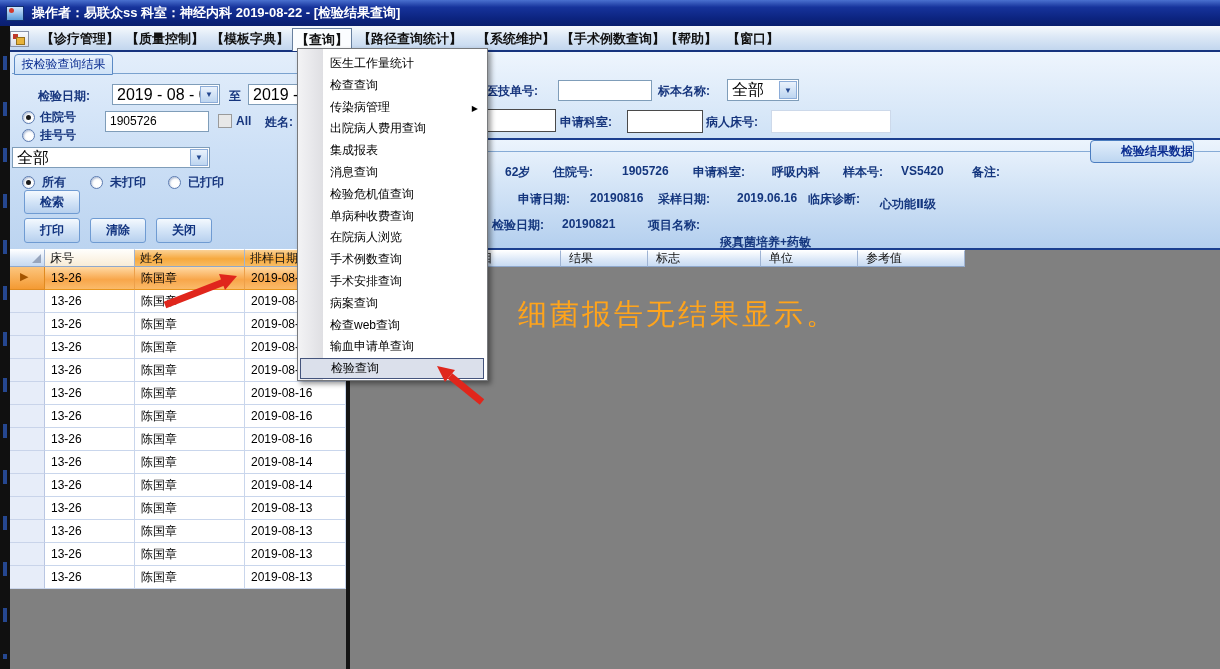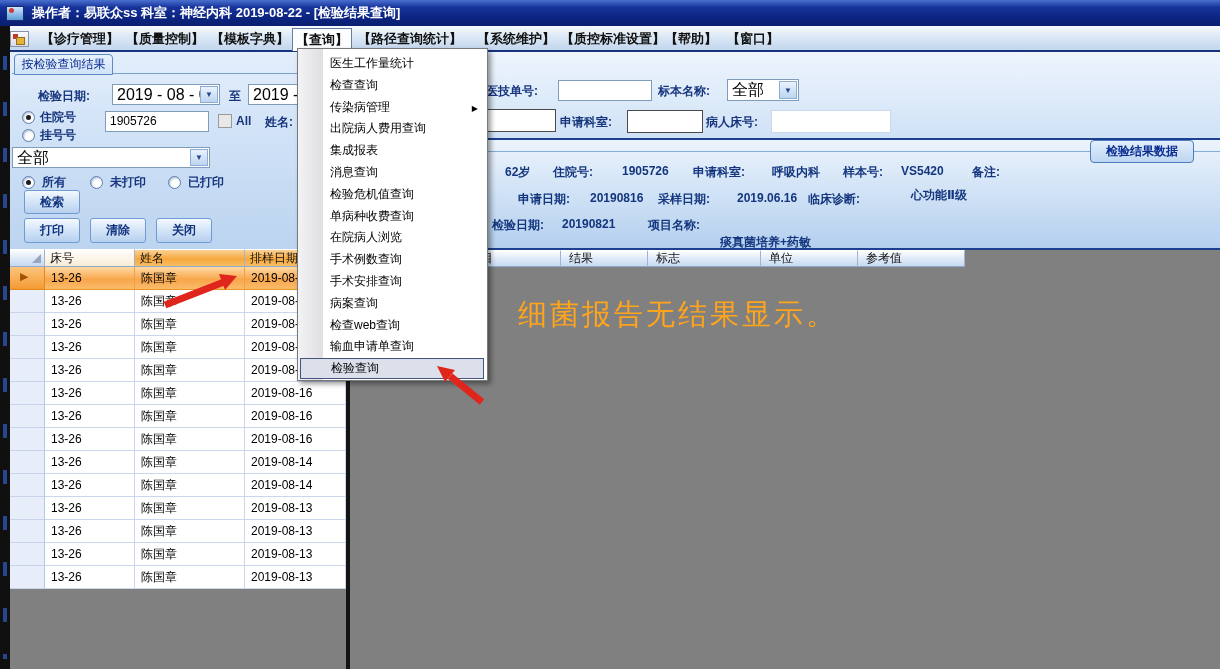--- a/index.html
+++ b/index.html
@@ -42,21 +42,21 @@
   .radio.sel::after{content:'';position:absolute;left:3px;top:3px;width:5px;height:5px;border-radius:50%;background:#1c1c1c}
   .checkbox{position:absolute;width:12px;height:12px;background:#e8e8e8;border:1px solid #9a9a9a}
   .btn{position:absolute;background:linear-gradient(180deg,#f4f9fe 0%,#d3e4f7 50%,#b7d0ee 100%);border:1px solid #6f9bd2;
     border-radius:3px;font-size:12px;font-weight:bold;color:#11337f;display:flex;align-items:center;justify-content:center}
   
   .filter-panel{position:absolute;left:346px;top:52px;width:874px;height:88px;box-sizing:border-box;
     background:linear-gradient(180deg,#eef5fd,#cfe2f6);border-bottom:2px solid #1c3f8f}
   .patient-panel{position:absolute;left:346px;top:140px;width:874px;height:110px;box-sizing:border-box;
     background:linear-gradient(180deg,#ecf4fd 0%,#cadef4 60%,#b4cfee 100%);border-bottom:2px solid #1c3f8f}
   .pp-line{position:absolute;left:2px;right:0;top:11px;height:1px;background:#86abd6}
-  .pp-tab{position:absolute;left:744px;top:0;width:102px;height:21px;line-height:21px;text-align:center;
+  .pp-tab{position:absolute;left:744px;top:0;width:102px;height:21px;line-height:21px;text-align:right;
     background:linear-gradient(180deg,#e2eefb,#bdd6f1);border:1px solid #4b7dc0;border-radius:4px;font-size:12px;font-weight:bold;color:#0b2d91}
   .pi-label,.pi-value{position:absolute;font-size:12px;font-weight:bold;color:#14367e;white-space:nowrap}
   
   .left-table{position:absolute;left:10px;top:249px;width:336px;height:420px;background:#808080}
   .lt-hcell{position:absolute;top:0;height:18px;box-sizing:border-box;border-right:1px solid #9fb4d4;border-bottom:1px solid #8fa8cc;
     border-top:1px solid #fff;font-size:12px;color:#111;line-height:17px;padding-left:5px;
     background:linear-gradient(180deg,#fdfeff,#dce8f7 55%,#c6d9f1);white-space:nowrap;overflow:hidden}
   .lt-hcell.orange{background:linear-gradient(180deg,#fbd296,#f6a93e 55%,#f8bc63)}
   .lt-hcell.pale{background:linear-gradient(180deg,#fffefb,#f8ecd6)}
   .corner-tri{position:absolute;right:3px;bottom:3px;width:0;height:0;border-left:9px solid transparent;border-bottom:9px solid #97a5bd}
@@ -98,21 +98,21 @@
 
   <div class="menubar">
     <span class="mb-icon"></span>
     <div id="menubar-items">
         <div class="mb-item" style="left: 38px;">【诊疗管理】</div>
         <div class="mb-item" style="left: 123px;">【质量控制】</div>
         <div class="mb-item" style="left: 208px;">【模板字典】</div>
         <div class="mb-item open" style="left: 292px;">【查询】</div>
         <div class="mb-item" style="left: 355px;">【路径查询统计】</div>
         <div class="mb-item" style="left: 474px;">【系统维护】</div>
-        <div class="mb-item" style="left: 558px;">【质控标准设置】</div>
+        <div class="mb-item" style="left: 558px;">【手术例数查询】</div>
         <div class="mb-item" style="left: 662px;">【帮助】</div>
         <div class="mb-item" style="left: 724px;">【窗口】</div>
       </div>
   </div>
 
   <div class="left-strip"></div>
 
   <div class="left-panel">
     <div class="lp-line"></div>
     <div class="lp-tab">按检验查询结果</div>
@@ -187,21 +187,21 @@
         <span class="pi-value" style="left: 555px; top: 24px;">VS5420</span>
         <span class="pi-label" style="left: 626px; top: 24px;">备注:</span>
         <span class="pi-value" style="left: 680px; top: 24px;"></span>
         <span class="pi-label" style="left: 19px; top: 51px;">标本种类:</span>
         <span class="pi-value" style="left: 92px; top: 51px;">痰</span>
         <span class="pi-label" style="left: 172px; top: 51px;">申请日期:</span>
         <span class="pi-value" style="left: 244px; top: 51px;">20190816</span>
         <span class="pi-label" style="left: 312px; top: 51px;">采样日期:</span>
         <span class="pi-value" style="left: 391px; top: 51px;">2019.06.16</span>
         <span class="pi-label" style="left: 462px; top: 51px;">临床诊断:</span>
-        <span class="pi-value" style="left: 534px; top: 47px; margin-left: 31px;">心功能Ⅱ级</span>
+        <span class="pi-value" style="left: 534px; top: 56px;">心功能Ⅱ级</span>
         <span class="pi-label" style="left: 19px; top: 77px;">检验人:</span>
         <span class="pi-value" style="left: 84px; top: 77px;"></span>
         <span class="pi-label" style="left: 146px; top: 77px;">检验日期:</span>
         <span class="pi-value" style="left: 216px; top: 77px;">20190821</span>
         <span class="pi-label" style="left: 302px; top: 77px;">项目名称:</span>
         <span class="pi-value" style="left: 374px; top: 62px; margin-top: 32px;">痰真菌培养+药敏</span>
       </div>
   </div>
 
   <div class="left-table">

